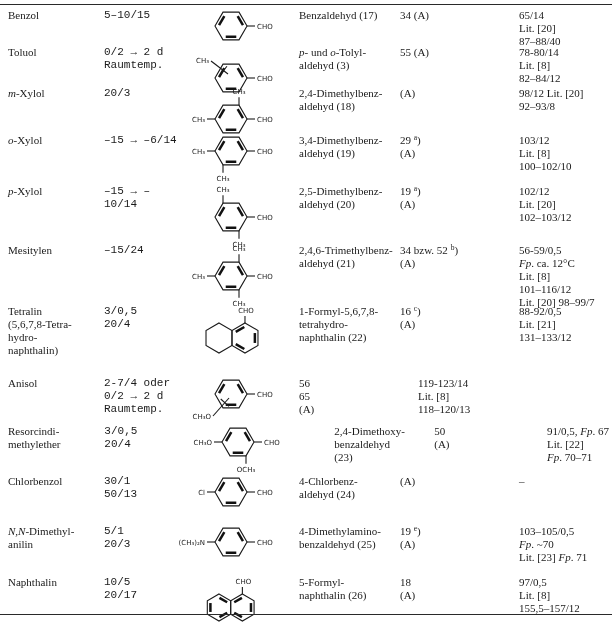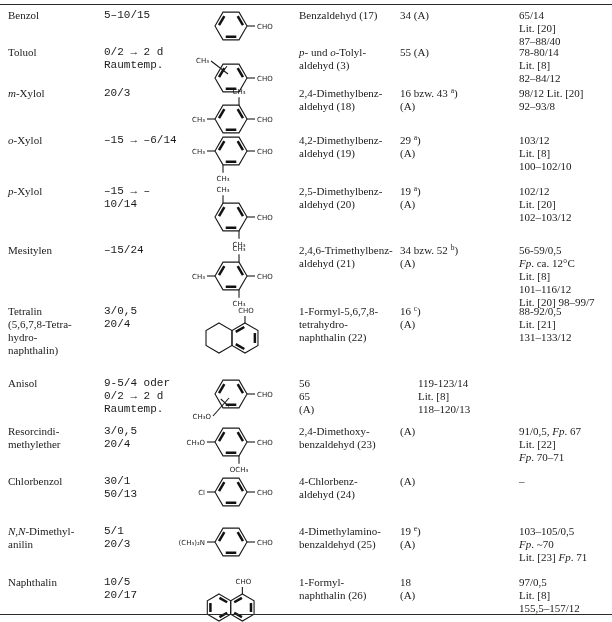--- a/index.html
+++ b/index.html
@@ -121,21 +121,20 @@
             <text x="66" y="8.143999999999998" text-anchor="middle">CH₃</text>
             <line x1="34" y1="33" x2="42" y2="33" class="bond"></line>
             <text x="32" y="35.5" text-anchor="end">CH₃</text>
           </svg>
         </div>
         <div class="c4">
           <div class="ln">2,4-Dimethylbenz-</div>
           <div class="ln">aldehyd (<b>18</b>)</div>
         </div>
         <div class="c5">
-          <div class="ln">16 bzw. 43 <sup>a</sup>)</div>
           <div class="ln">(A)</div>
         </div>
         <div class="c6">
           <div class="ln">98/12 Lit. [20]</div>
           <div class="ln">92–93/8</div>
         </div>
       </div>
       <div class="row" style="height: 51px;">
         <div class="c1">
           <div class="ln"><i>o</i>-Xylol</div>
@@ -151,21 +150,21 @@
             <line x1="52.72" y1="28.756" x2="63.28" y2="28.756" class="dbl"></line>
             <line x1="74" y1="18" x2="82" y2="18" class="bond"></line>
             <text x="84" y="20.5" text-anchor="start">CHO</text>
             <line x1="34" y1="18" x2="42" y2="18" class="bond"></line>
             <text x="32" y="20.5" text-anchor="end">CH₃</text>
             <line x1="50" y1="31.856" x2="50" y2="39.856" class="bond"></line>
             <text x="50" y="47.856" text-anchor="middle">CH₃</text>
           </svg>
         </div>
         <div class="c4">
-          <div class="ln">4,2-Dimethylbenz-</div>
+          <div class="ln">3,4-Dimethylbenz-</div>
           <div class="ln">aldehyd (<b>19</b>)</div>
         </div>
         <div class="c5">
           <div class="ln">29 <sup>a</sup>)</div>
           <div class="ln">(A)</div>
         </div>
         <div class="c6">
           <div class="ln">103/12</div>
           <div class="ln">Lit. [8]</div>
           <div class="ln">100–102/10</div>
@@ -280,21 +279,21 @@
           <div class="ln">88-92/0,5</div>
           <div class="ln">Lit. [21]</div>
           <div class="ln">131–133/12</div>
         </div>
       </div>
       <div class="row" style="height: 48px;">
         <div class="c1">
           <div class="ln">Anisol</div>
         </div>
         <div class="c2">
-          <div class="ln">9-5/4 oder</div>
+          <div class="ln">2-7/4 oder</div>
           <div class="ln">0/2 → 2 d</div>
           <div class="ln">Raumtemp.</div>
         </div>
         <div class="c3">
           <svg width="130" height="45" viewBox="0 0 130 45">
             <polygon points="74,18 66,4.144 50,4.144 42,18 50,31.856 66,31.856" class="bond"></polygon>
             <line x1="69.95530156040749" y1="17.19444589912474" x2="64.67530156040749" y2="8.049485899124742" class="dbl"></line>
             <line x1="51.32469843959251" y1="8.049485899124742" x2="46.04469843959251" y2="17.19444589912474" class="dbl"></line>
             <line x1="52.72" y1="28.756" x2="63.28" y2="28.756" class="dbl"></line>
             <line x1="74" y1="18" x2="82" y2="18" class="bond"></line>
@@ -308,21 +307,21 @@
           <div class="ln">56</div>
           <div class="ln">65</div>
           <div class="ln">(A)</div>
         </div>
         <div class="c6">
           <div class="ln">119-123/14</div>
           <div class="ln">Lit. [8]</div>
           <div class="ln">118–120/13</div>
         </div>
       </div>
-      <div class="row" style="height: 50px;">
+      <div class="row" style="height: 50px; gap: 28px;">
         <div class="c1">
           <div class="ln">Resorcindi-</div>
           <div class="ln">methylether</div>
         </div>
         <div class="c2">
           <div class="ln">3/0,5</div>
           <div class="ln">20/4</div>
         </div>
         <div class="c3">
           <svg width="130" height="51" viewBox="0 0 130 51">
@@ -336,20 +335,21 @@
             <text x="32" y="20.5" text-anchor="end">CH₃O</text>
             <line x1="66" y1="31.856" x2="66" y2="39.856" class="bond"></line>
             <text x="66" y="47.856" text-anchor="middle">OCH₃</text>
           </svg>
         </div>
         <div class="c4">
           <div class="ln">2,4-Dimethoxy-</div>
           <div class="ln">benzaldehyd (<b>23</b>)</div>
         </div>
         <div class="c5">
+          <div class="ln">50</div>
           <div class="ln">(A)</div>
         </div>
         <div class="c6">
           <div class="ln">91/0,5, <i>Fp</i>. 67</div>
           <div class="ln">Lit. [22]</div>
           <div class="ln"><i>Fp</i>. 70–71</div>
         </div>
       </div>
       <div class="row" style="height: 50px;">
         <div class="c1">
@@ -433,21 +433,21 @@
             <line x1="37.409" y1="36.955" x2="37.409" y2="28.045" class="dbl"></line>
             <polygon points="69.382,19 81.07300000000001,25.75 81.07300000000001,39.25 69.382,46 57.691,39.25 57.691,25.75" class="bond"></polygon>
             <line x1="77.97300000000001" y1="28.045" x2="77.97300000000001" y2="36.955" class="dbl"></line>
             <line x1="68.94449589912475" y1="42.1678015604075" x2="61.22843589912475" y2="37.7128015604075" class="dbl"></line>
             <line x1="61.22843589912475" y1="27.287198439592505" x2="68.94449589912475" y2="22.832198439592506" class="dbl"></line>
             <line x1="69.382" y1="19" x2="69.382" y2="12" class="bond"></line>
             <text x="70.382" y="9" text-anchor="middle">CHO</text>
           </svg>
         </div>
         <div class="c4">
-          <div class="ln">1-Formyl-</div>
+          <div class="ln">5-Formyl-</div>
           <div class="ln">naphthalin (<b>26</b>)</div>
         </div>
         <div class="c5">
           <div class="ln">18</div>
           <div class="ln">(A)</div>
         </div>
         <div class="c6">
           <div class="ln">97/0,5</div>
           <div class="ln">Lit. [8]</div>
           <div class="ln">155,5–157/12</div>

